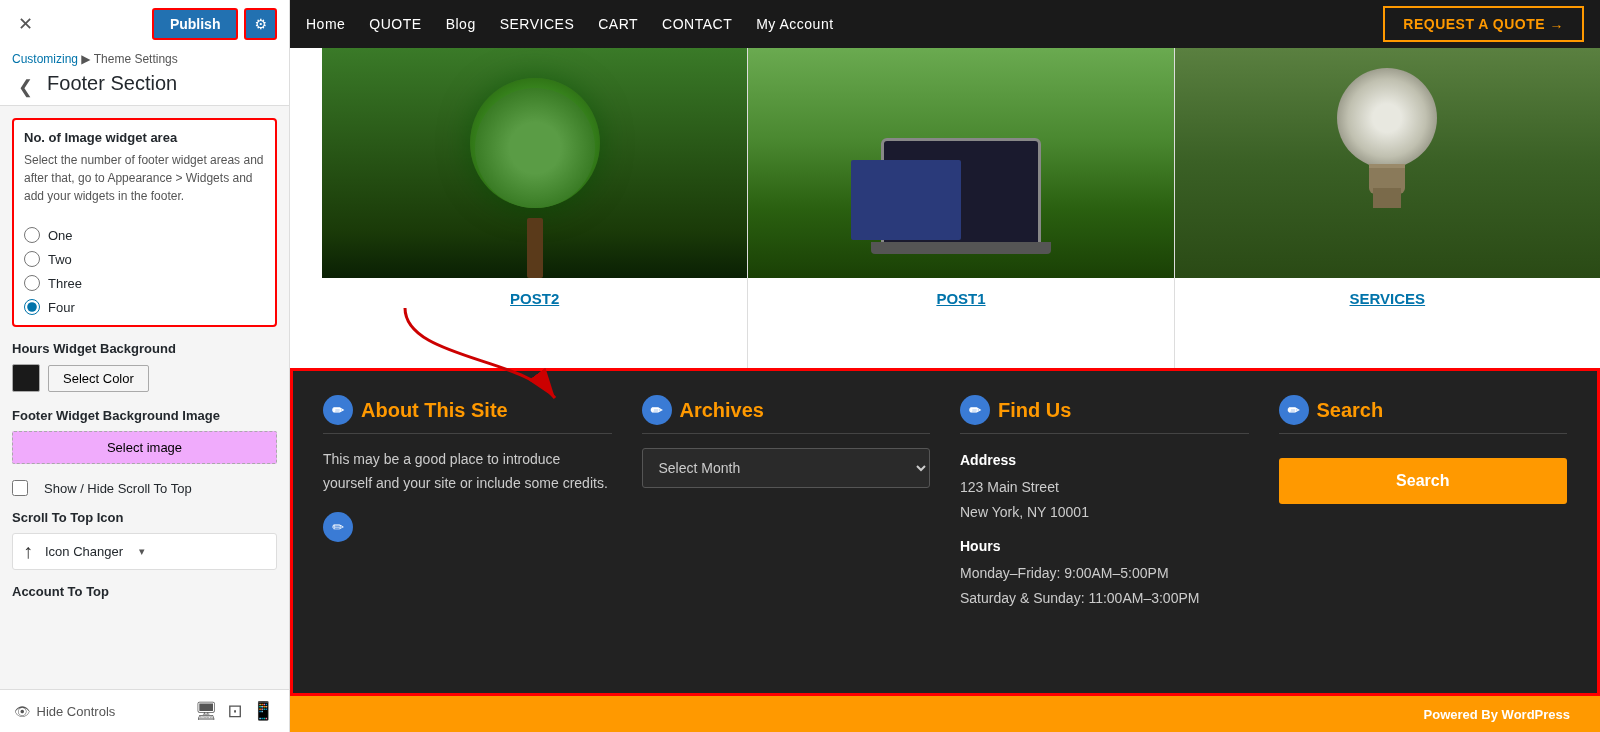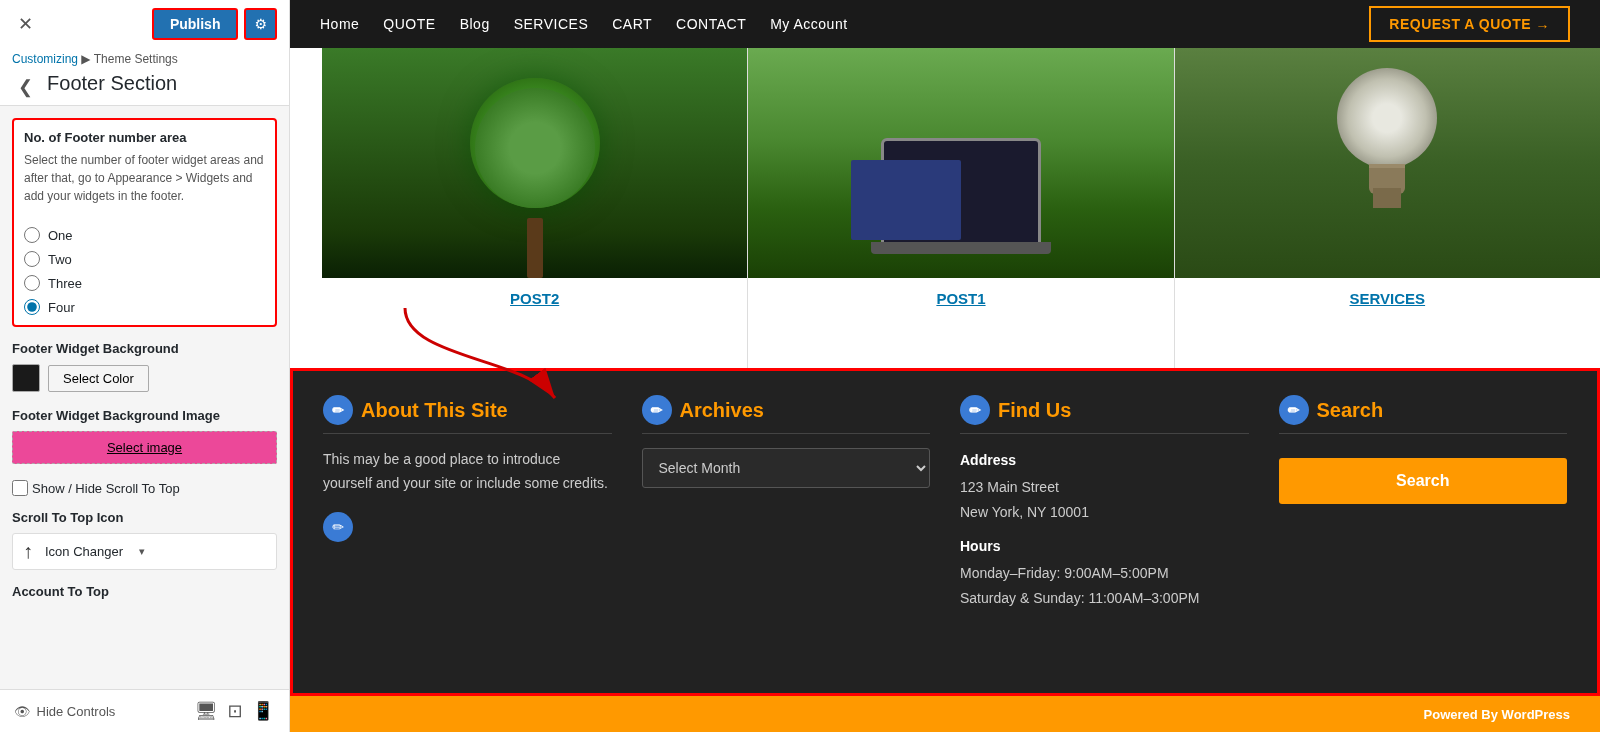--- a/index.html
+++ b/index.html
@@ -161,34 +161,33 @@
       border: 1px solid #aaa;
       background: #f5f5f5;
       padding: 5px 14px;
       font-size: 13px;
       border-radius: 2px;
       cursor: pointer;
     }
 
     .image-select-btn {
       border: 1px dashed #aaa;
-      background: #ec4899;
+      background: #f0abfc;
       padding: 8px;
       width: 100%;
       font-size: 13px;
       border-radius: 2px;
       cursor: pointer;
       text-align: center;
-      text-decoration: underline;
     }
 
     .checkbox-row {
       display: flex;
       align-items: center;
-      gap: 4px;
+      gap: 16px;
       font-size: 13px;
       color: #23282d;
       margin-bottom: 14px;
     }
 
     .checkbox-row input[type="checkbox"] { width: 16px; height: 16px; }
 
     .scroll-icon-section { margin-bottom: 14px; }
 
     .scroll-icon-row {
@@ -258,21 +257,21 @@
       background: #fff;
       overflow: hidden;
     }
 
     
     #nav-bar {
       background: #1a1a1a;
       display: flex;
       align-items: center;
       justify-content: space-between;
-      padding: 0 30px;
+      padding: 0 16px;
       height: 48px;
       flex-shrink: 0;
     }
 
     .nav-links {
       display: flex;
       gap: 24px;
       align-items: center;
     }
 
@@ -493,21 +492,21 @@
     </div>
     <div style="display:flex;align-items:center;gap:8px;">
       <button id="back-btn" style="position:static;font-size:18px;background:none;border:none;cursor:pointer;color:#555;">❮</button>
       <div id="panel-title">Footer Section</div>
     </div>
   </div>
 
   <div id="panel-content">
 
     <div class="section-box">
-      <div class="section-title">No. of Footer number area</div>
+      <div class="section-title">No. of Image widget area</div>
       <div class="section-desc">Select the number of footer widget areas and after that, go to Appearance &gt; Widgets and add your widgets in the footer.</div>
       <div class="radio-group">
         <label class="radio-item">
           <input type="radio" name="footer_area" style=""> 
             <span>One</span>
         </label>
         <label class="radio-item">
           <input type="radio" name="footer_area" style=""> 
             <span>Two</span>
         </label>
@@ -516,21 +515,21 @@
             <span>Three</span>
         </label>
         <label class="radio-item">
           <input type="radio" name="footer_area" checked="" style=""> 
             <span>Four</span>
         </label>
       </div>
     </div>
 
     <div class="field-section">
-      <div class="field-label">Footer Widget Background</div>
+      <div class="field-label">Hours Widget Background</div>
       <div class="color-btn-row">
         <div class="color-swatch"></div>
         <button class="color-select-btn">Select Color</button>
       </div>
     </div>
 
     <div class="field-section">
       <div class="field-label">Footer Widget Background Image</div>
       <button class="image-select-btn">Select image</button>
     </div>

